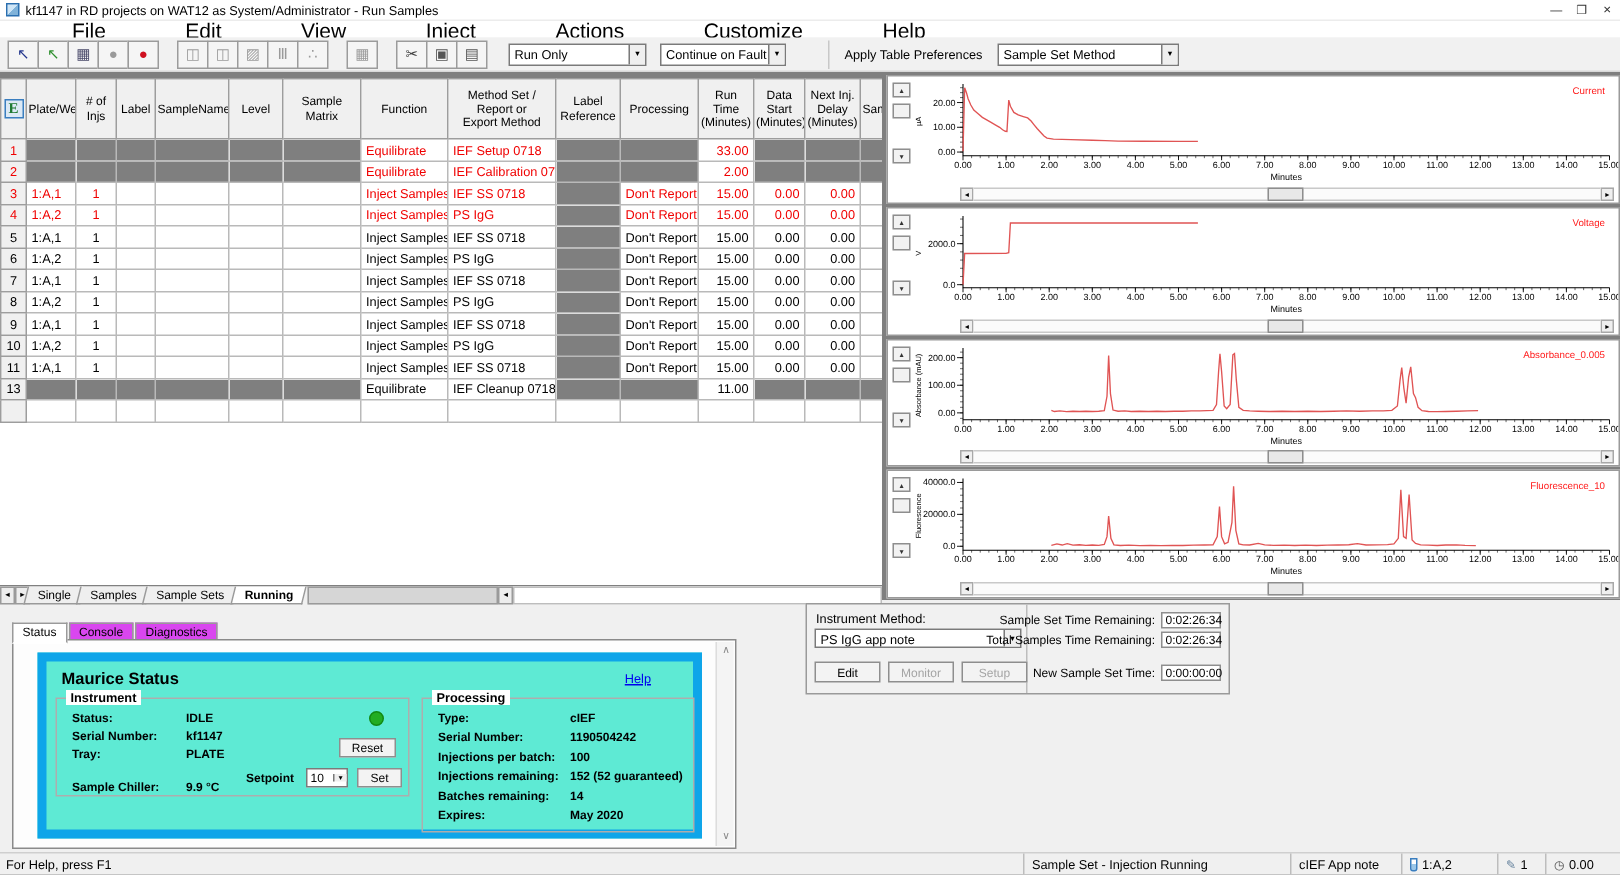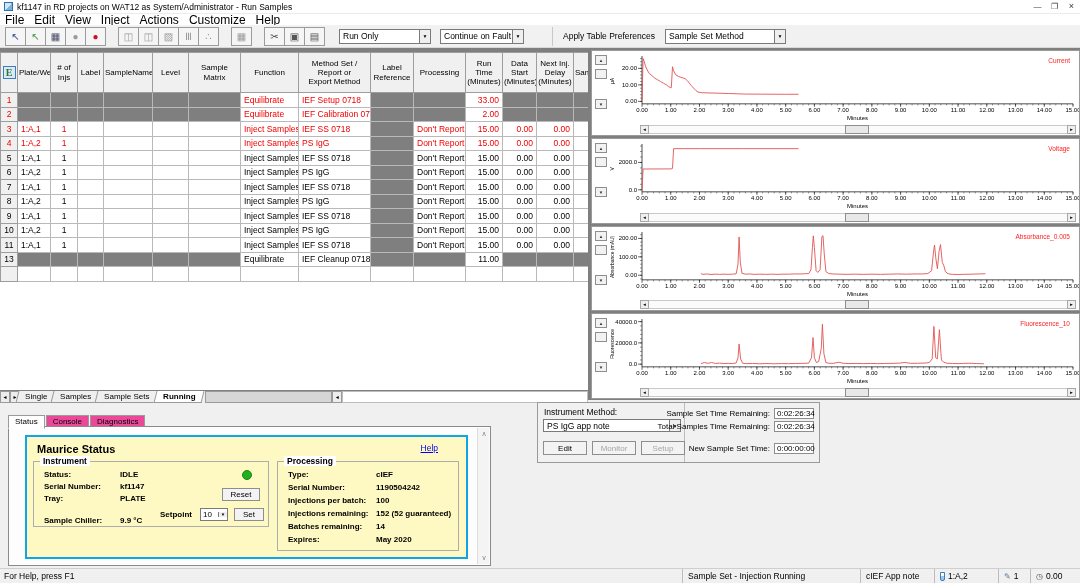--- a/index.html
+++ b/index.html
@@ -8,21 +8,21 @@
 
   
   .titlebar { position:absolute; left:0; top:0; width:1080px; height:14px; background:#fff; display:flex; align-items:center; border-bottom:1px solid #ececec; }
   .app-icon { width:9px; height:9px; margin:0 4px 0 4px; border:1px solid #2a6fb0; background:linear-gradient(135deg,#cfe6f7 50%,#7fb2d9 50%); }
   .titlebar .title { font-size:8.5px; flex:1; white-space:nowrap; }
   .winbtn { width:17px; height:13px; text-align:center; font-size:8px; line-height:13px; color:#333; }
   .winbtn:last-child { font-size:9px; }
 
   
   .menubar { position:absolute; left:0; top:14px; width:1080px; height:11px; background:#fff; display:flex; align-items:center; }
-  .menu-item { font-size:12px; padding:0 5px; }
+  .menu-item { font-size:14px; padding:0 5px;margin-left:43px; }
 
   
   .toolbar { position:absolute; left:0; top:25px; width:1080px; height:23px; background:#f1f1f1; display:flex; align-items:center; border-bottom:1px solid #d8d8d8; }
   .tbtn { width:21px; height:19px; border:1px solid #9b9b9b; background:#f5f5f5; display:flex; align-items:center; justify-content:center; font-size:10px; margin-left:-1px; }
   .tbtn.first { margin-left:5px; }
   .tbtn.disabled { color:#9a9a9a !important; }
   .tsep { width:7px; height:19px; }
   .tb-select { height:15px; border:1px solid #7a7a7a; background:#fff; display:flex; align-items:center; font-size:8.5px; }
   .tb-select .val { flex:1; padding:0 3px; white-space:nowrap; overflow:hidden; }
   .tb-select .arrow { width:11px; height:100%; border-left:1px solid #7a7a7a; background:#efefef; font-size:5px; display:flex; align-items:center; justify-content:center; }
@@ -57,26 +57,26 @@
   .plot-svg { position:absolute; left:0; top:0; width:100%; height:100%; }
   .vbtns { position:absolute; left:3px; top:4px; width:13px; z-index:2; }
   .vbtn { position:absolute; left:0; width:12px; height:10px; border:1px solid #8e8e8e; background:#f2f2f2; font-size:4.5px; text-align:center; line-height:9px; color:#333; }
   .plot-scroll { position:absolute; left:48px; right:3px; bottom:1px; height:9px; display:flex; z-index:2; }
   .ps-arrow { width:9px; border:1px solid #a8a8a8; background:#efefef; font-size:4.5px; display:flex; align-items:center; justify-content:center; }
   .ps-track { flex:1; position:relative; border-top:1px solid #c9c9c9; border-bottom:1px solid #c9c9c9; background:#fbfbfb; }
   .ps-thumb { position:absolute; left:47%; top:-1px; width:24px; height:9px; border:1px solid #8e8e8e; background:#e8e8e8; }
 
   
   .spanel { position:absolute; left:8px; top:414px; width:483px; height:152px; font-size:8.5px; }
-  .sp-tab { display:inline-block; padding:1px 6px 2px; border:1px solid #9a9a9a; background:#ec4899; font-size:8px; margin-right:1px; position:relative; top:1px; }
+  .sp-tab { display:inline-block; padding:1px 6px 2px; border:1px solid #9a9a9a; background:#d946ef; font-size:8px; margin-right:1px; position:relative; top:1px; }
   .sp-tab.active { background:#fff; border-bottom:1px solid #fff; z-index:3; }
   .sp-body { position:absolute; left:0; top:12px; right:0; bottom:0; border:1px solid #8a8a8a; background:#fdfdfd; }
   .sp-scroll { position:absolute; right:1px; top:1px; bottom:1px; width:12px; background:#f4f4f4; border-left:1px solid #ddd; }
   .sp-chevron { position:absolute; left:0; width:12px; height:12px; text-align:center; font-size:7px; color:#8a8a8a; line-height:12px; }
-  .sp-inner { position:absolute; left:16px; top:8px; right:22px; bottom:6px; border:2px solid #0ea5e9; background:#fef9c3; }
+  .sp-inner { position:absolute; left:16px; top:8px; right:22px; bottom:6px; border:6px solid #0ea5e9; background:#5eead4; }
   .sp-title { position:absolute; left:10px; top:6px; font-size:11px; font-weight:bold; }
   .help-link { position:absolute; right:28px; top:6px; color:#0000ee; text-decoration:underline; font-size:8.5px; }
   .grp { position:absolute; border:1px solid #adadad; }
   .grp-label { position:absolute; top:-6px; left:6px; background:#fff; padding:0 3px; font-weight:bold; font-size:8.5px; }
   .kv-row { position:absolute; left:10px; right:6px; height:12px; }
   .kv-row b { position:absolute; left:0; font-size:8px; }
   .kv-row span { position:absolute; font-weight:bold; font-size:8px; }
   .dot { position:absolute; right:16px; top:8px; width:10px; height:10px; border-radius:50%; background:#22ad22; border:1px solid #128a12; }
   .btn { border:1px solid #8e8e8e; background:#f3f3f3; font-size:8px; text-align:center; }
   .btn.disabled { color:#a5a5a5; }

